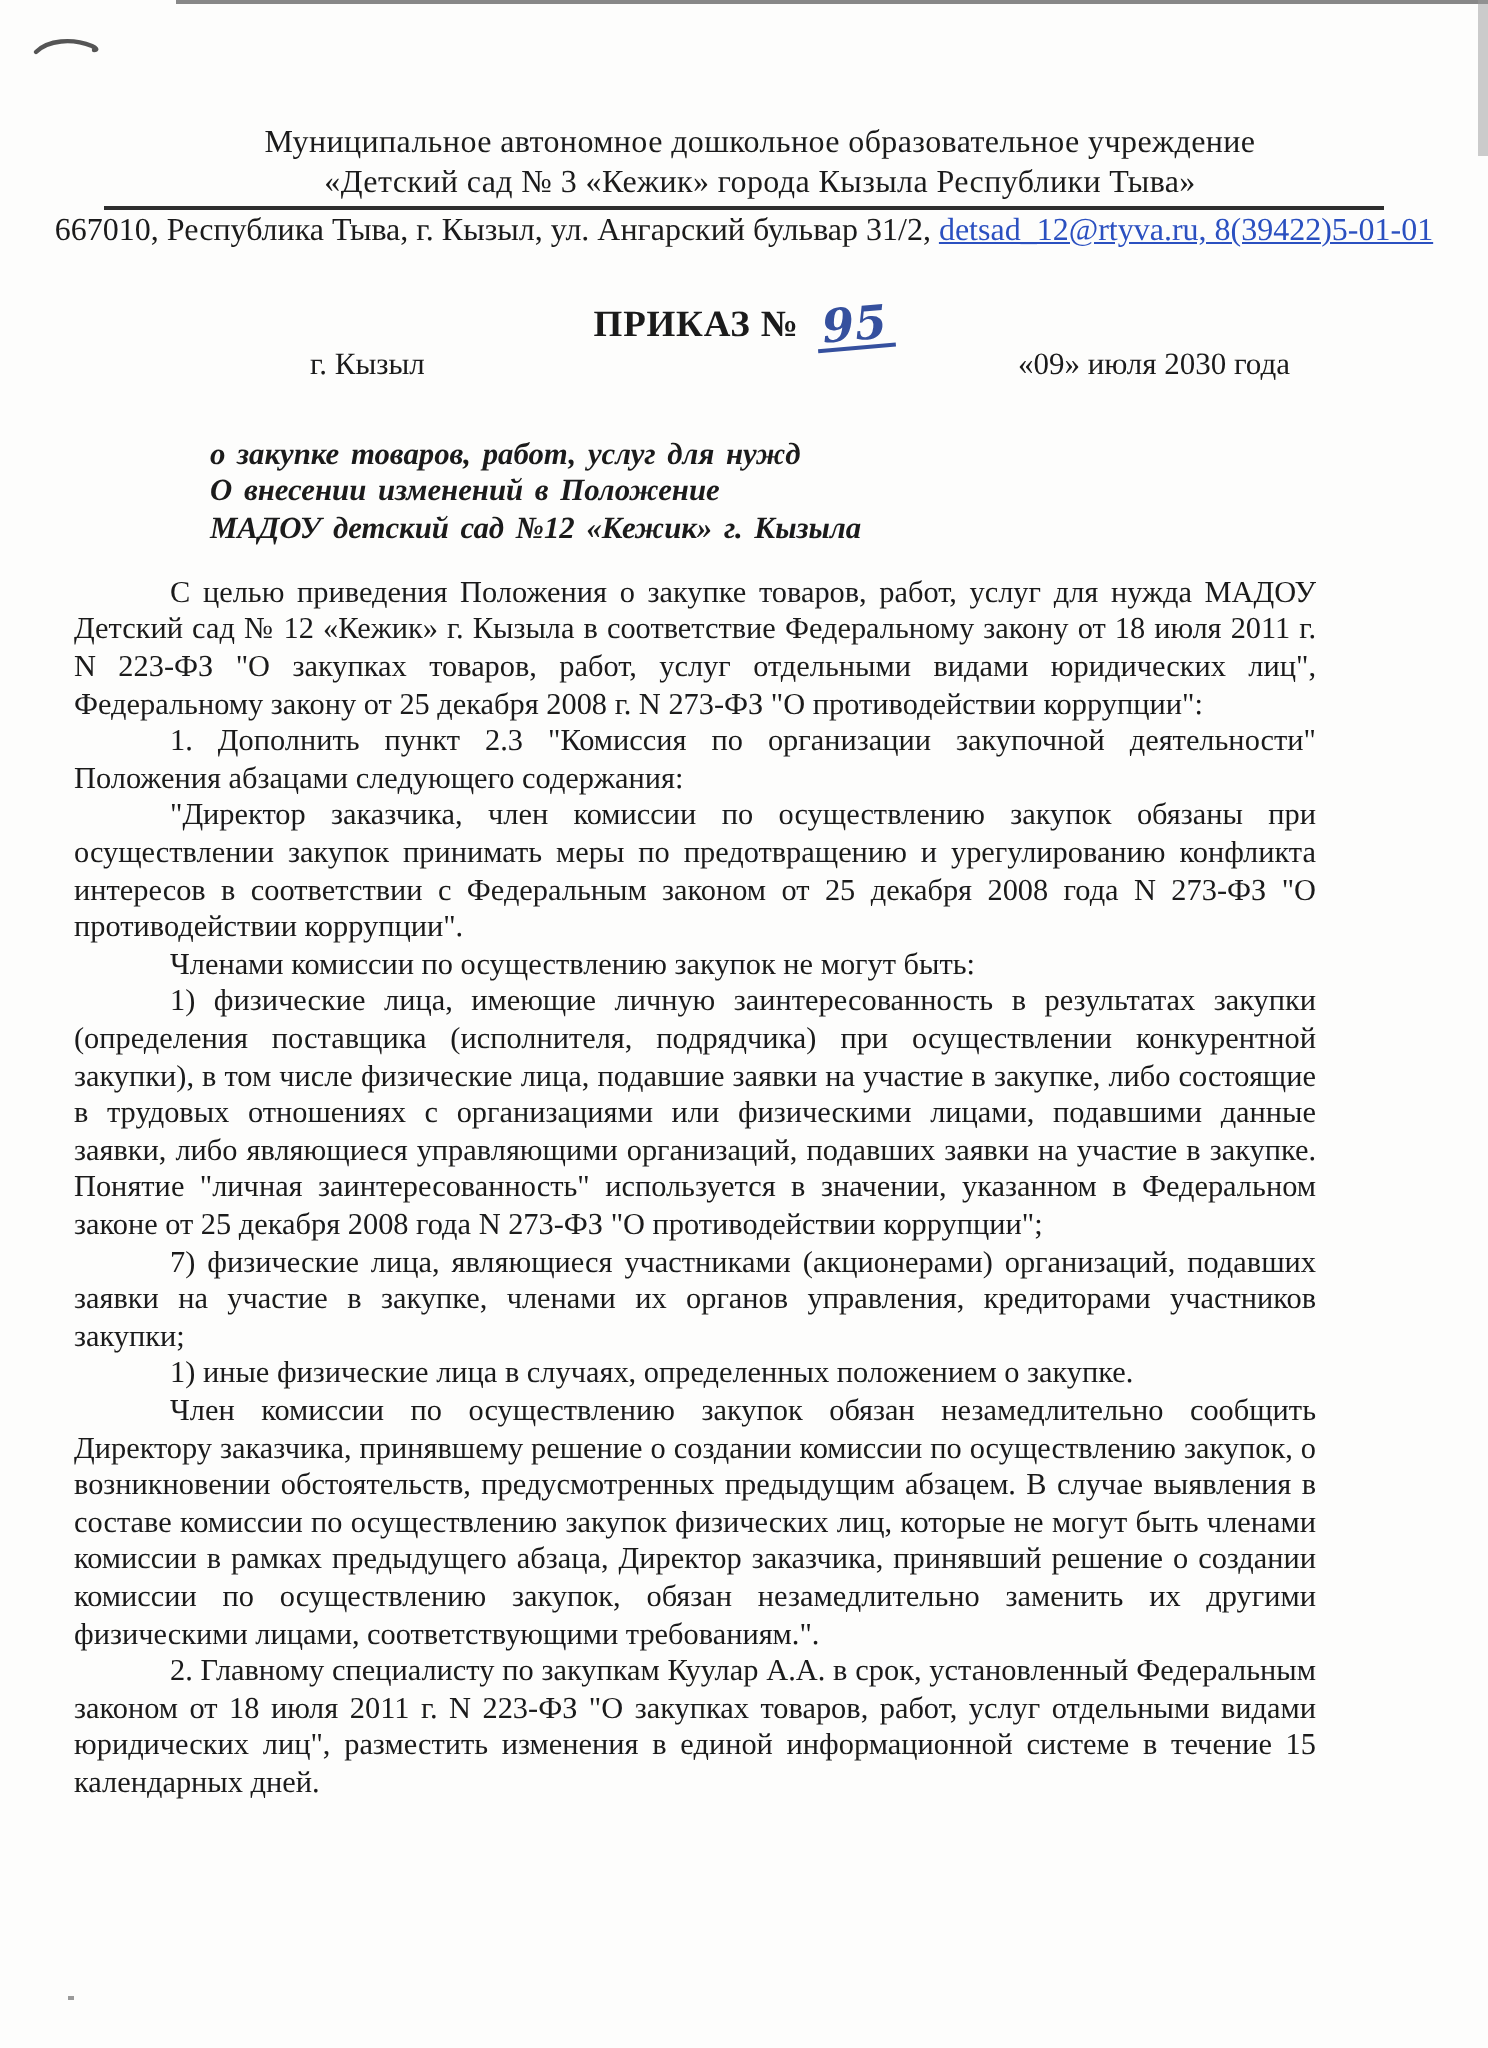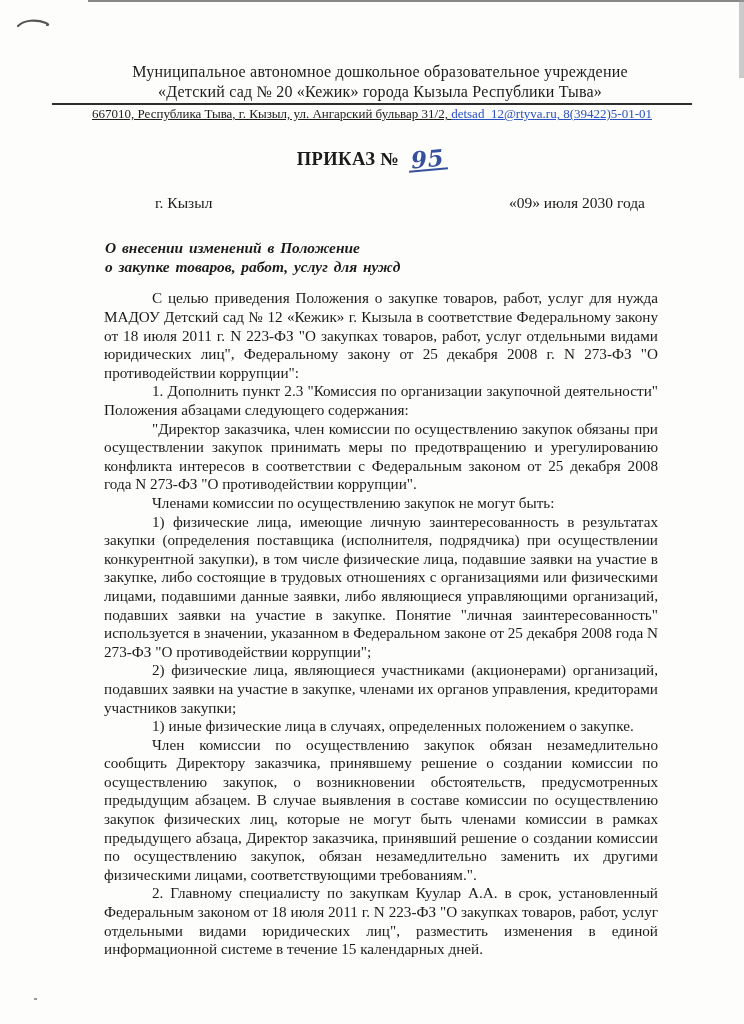--- a/index.html
+++ b/index.html
@@ -16,97 +16,98 @@
   
   .scan-edge-top{position:absolute;top:0;left:88px;right:0;height:2px;background:#4a4a4a;opacity:.65;}
   .scan-edge-right{position:absolute;top:0;right:0;width:5px;height:78px;background:#9a9a9a;opacity:.5;}
   .pen-mark{position:absolute;left:16px;top:14px;}
   .bottom-dot{position:absolute;left:34px;top:998px;width:3px;height:2px;background:#9a9a9a;}
 
   
   .org-header{padding-top:62px;text-align:center;line-height:1.22;}
   .org-line{font-size:16px;letter-spacing:.2px;margin-left:16px;}
   .rule{border-top:2px solid #2e2e2e;margin:2px 52px 0 52px;height:0;}
-  .address{font-size:13px;margin-top:1px;text-decoration:underline;}
+  .address{font-size:16px;margin-top:1px;}
   .contact{color:#2b50c0;text-decoration:underline;cursor:pointer;}
 
   
   .title-row{margin-top:26px;text-align:center;font-size:18.5px;font-weight:bold;letter-spacing:.4px;}
   .hand-number{
     display:inline-block;
     font-family:"DejaVu Serif","Liberation Serif",serif;
     font-style:italic;font-weight:bold;
     color:#35509e;font-size:23px;line-height:18px;
     transform:rotate(-5deg) translateY(2px);
     border-bottom:2px solid #35509e;
     padding:0 3px 1px 3px;margin-left:4px;
   }
 
   
   .meta-row{
     display:flex;justify-content:space-between;
-    margin-top:24px;padding:0 99px 0 155px;
+    margin-top:0;padding:0 99px 0 155px;
     font-size:15.5px;
   }
 
   
   .subject{
     margin:27px 0 0 105px;
     font-weight:bold;font-style:italic;
     font-size:15.4px;line-height:1.22;word-spacing:2px;
   }
 
   
-  .body{margin:13px 86px 0 104px;font-size:15.2px;line-height:18.6px;text-align:justify;font-family:Liberation Serif, serif;}
+  .body{margin:13px 86px 0 37px;font-size:15.2px;line-height:18.6px;text-align:justify;font-family:Liberation Serif, serif;}
   .body p{margin:0;text-indent:48px;}
   .p-order{margin:7px 0 16px 0;}
   .p-gap-top{margin-top:31px;}
 </style>
 </head>
 <body>
 
 <div class="page">
 
   <div class="scan-edge-top"></div>
   <div class="scan-edge-right"></div>
   <svg class="pen-mark" width="36" height="20" viewBox="0 0 36 20">
     <path d="M2 12 C 8 6, 20 5, 30 9 C 32 10, 33 11, 31 11" fill="none" stroke="#555" stroke-width="2.2" stroke-linecap="round"></path>
   </svg>
   <div class="bottom-dot"></div>
 
   <div class="org-header">
     <div class="org-line">Муниципальное автономное дошкольное образовательное учреждение</div>
-    <div class="org-line">«Детский сад № 20 «Кежик» города Кызыла Республики Тыва»</div>
+    <div class="org-line">«Детский сад № 3 «Кежик» города Кызыла Республики Тыва»</div>
     <div class="rule"></div>
     <div class="address">
       <span>667010, Республика Тыва, г. Кызыл, ул. Ангарский бульвар 31/2,</span>
       <a class="contact">detsad_12@rtyva.ru, 8(39422)5-01-01</a>
     </div>
   </div>
 
   <div class="title-row">
     <span>ПРИКАЗ №</span>
     <span class="hand-number">95</span>
   </div>
 
   <div class="meta-row">
     <span>г. Кызыл</span>
     <span>«09» июля 2030 года</span>
   </div>
 
   <div class="subject">
+    <div>о закупке товаров, работ, услуг для нужд</div>
     <div>О внесении изменений в Положение</div>
-    <div>о закупке товаров, работ, услуг для нужд</div>
+    <div>МАДОУ детский сад №12 «Кежик» г. Кызыла</div>
   </div>
 
   <div class="body">
     <p>С целью приведения Положения о закупке товаров, работ, услуг для нужда МАДОУ Детский сад № 12 «Кежик» г. Кызыла в соответствие Федеральному закону от 18 июля 2011 г. N 223-ФЗ "О закупках товаров, работ, услуг отдельными видами юридических лиц", Федеральному закону от 25 декабря 2008 г. N 273-ФЗ "О противодействии коррупции":</p>
     <p>1. Дополнить пункт 2.3 "Комиссия по организации закупочной деятельности" Положения абзацами следующего содержания:</p>
     <p>"Директор заказчика, член комиссии по осуществлению закупок обязаны при осуществлении закупок принимать меры по предотвращению и урегулированию конфликта интересов в соответствии с Федеральным законом от 25 декабря 2008 года N 273-ФЗ "О противодействии коррупции".</p>
     <p>Членами комиссии по осуществлению закупок не могут быть:</p>
     <p>1) физические лица, имеющие личную заинтересованность в результатах закупки (определения поставщика (исполнителя, подрядчика) при осуществлении конкурентной закупки), в том числе физические лица, подавшие заявки на участие в закупке, либо состоящие в трудовых отношениях с организациями или физическими лицами, подавшими данные заявки, либо являющиеся управляющими организаций, подавших заявки на участие в закупке. Понятие "личная заинтересованность" используется в значении, указанном в Федеральном законе от 25 декабря 2008 года N 273-ФЗ "О противодействии коррупции";</p>
-    <p>2) физические лица, являющиеся участниками (акционерами) организаций, подавших заявки на участие в закупке, членами их органов управления, кредиторами участников закупки;</p>
+    <p>7) физические лица, являющиеся участниками (акционерами) организаций, подавших заявки на участие в закупке, членами их органов управления, кредиторами участников закупки;</p>
     <p>1) иные физические лица в случаях, определенных положением о закупке.</p>
     <p>Член комиссии по осуществлению закупок обязан незамедлительно сообщить Директору заказчика, принявшему решение о создании комиссии по осуществлению закупок, о возникновении обстоятельств, предусмотренных предыдущим абзацем. В случае выявления в составе комиссии по осуществлению закупок физических лиц, которые не могут быть членами комиссии в рамках предыдущего абзаца, Директор заказчика, принявший решение о создании комиссии по осуществлению закупок, обязан незамедлительно заменить их другими физическими лицами, соответствующими требованиям.".</p>
     <p class="p-gap-top">2. Главному специалисту по закупкам Куулар А.А. в срок, установленный Федеральным законом от 18 июля 2011 г. N 223-ФЗ "О закупках товаров, работ, услуг отдельными видами юридических лиц", разместить изменения в единой информационной системе в течение 15 календарных дней.</p>
   </div>
 
 </div>
 
 </body></html>

